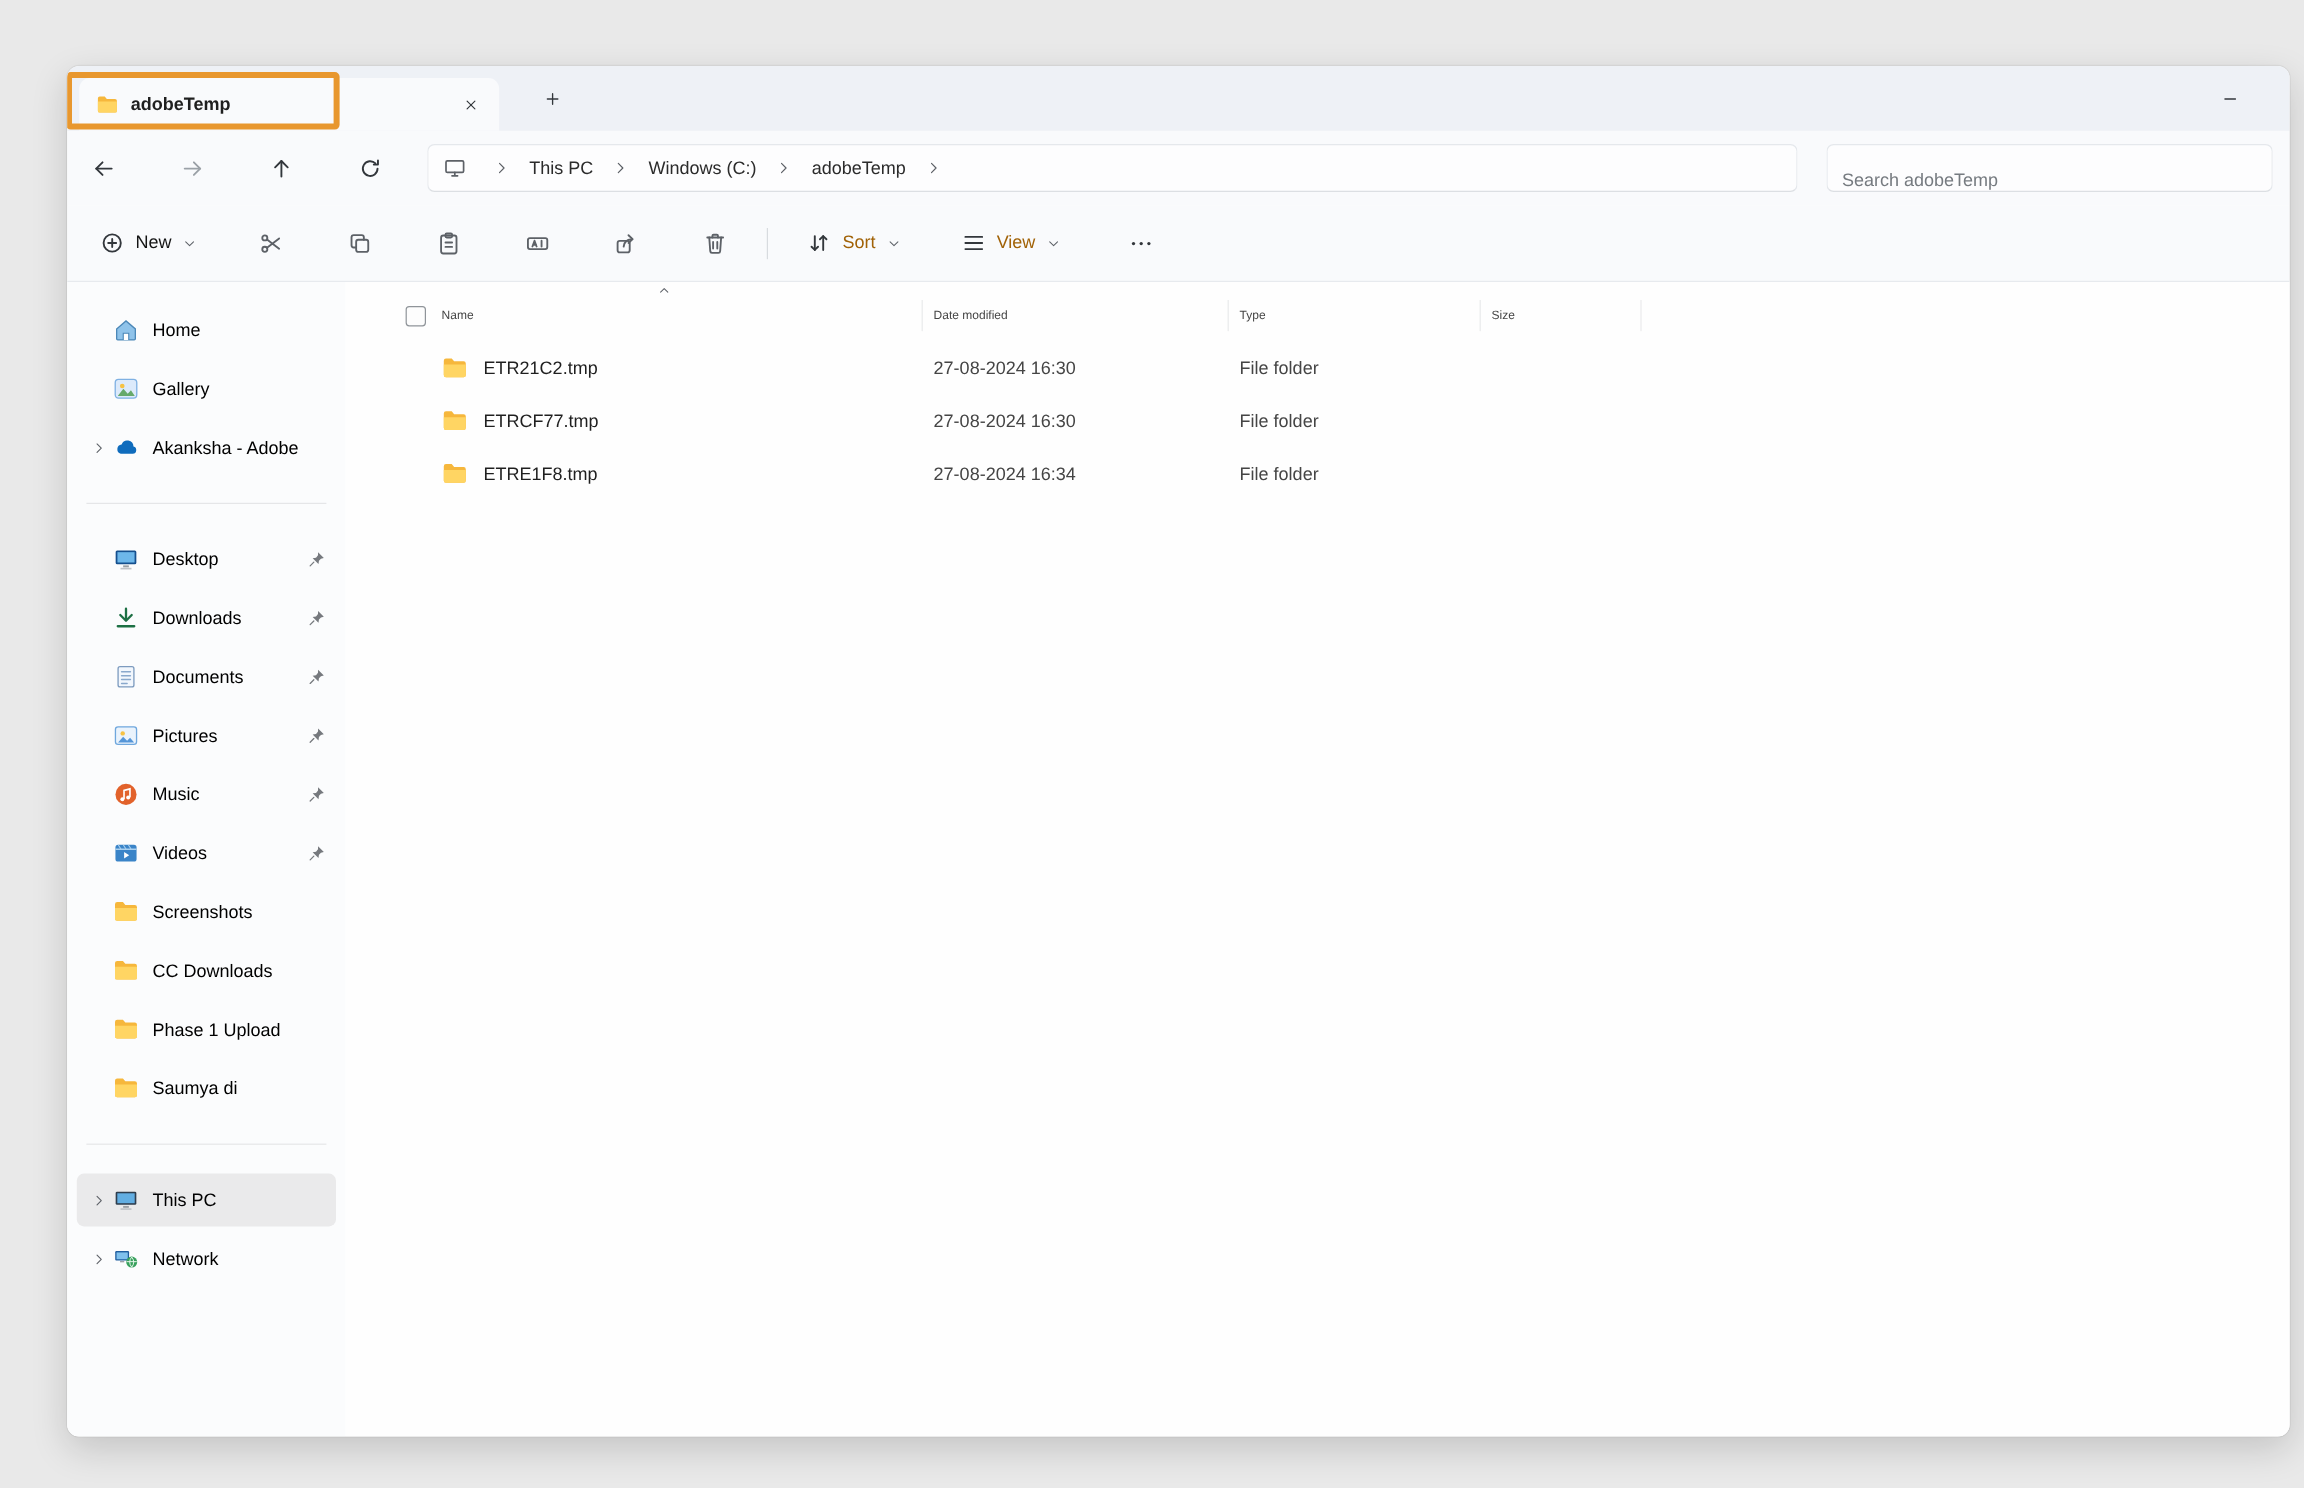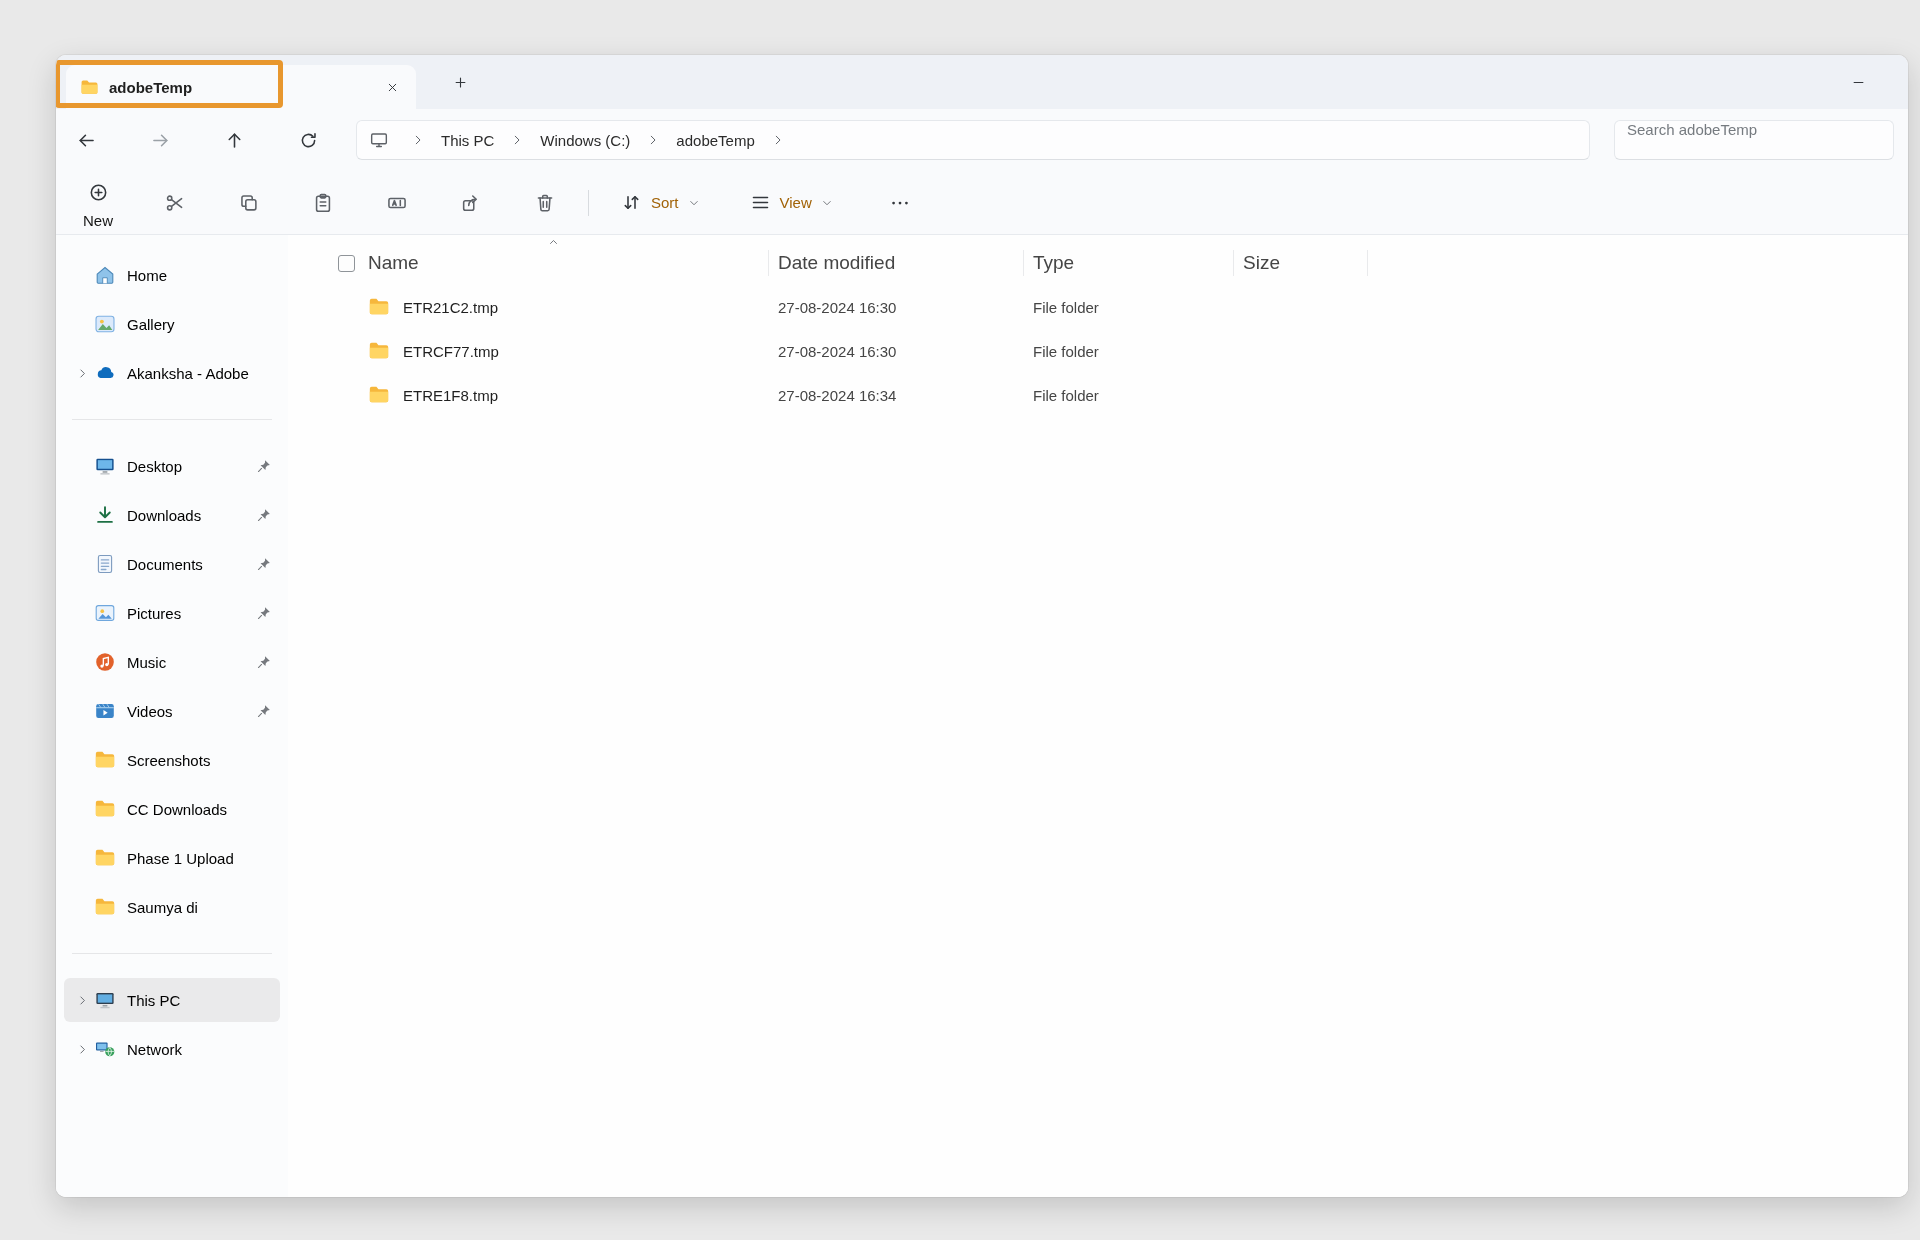--- a/index.html
+++ b/index.html
@@ -47,32 +47,32 @@
   .nav-btn .nicon { width:21px; height:21px; }
   .crumb-bar {
     flex:1; height:40px; margin-left:26px; margin-right:24px;
     background:#fdfdfe; border:1px solid #e5e8ec; border-bottom-color:#dcdfe3; border-radius:6px;
     display:flex; align-items:center; padding:0 12px; gap:2px; font-size:15px; color:#2b2b2b;
   }
   .crumb-pc-icon { width:20px; height:20px; margin-right:8px; }
   .bchev { width:14px; height:14px; margin:0 12px; flex:0 0 auto; }
   .bitem { white-space:nowrap; padding:3px 2px; border-radius:4px; }
   .search-box {
-    width:280px; height:40px; background:#fdfdfe; border:1px solid #e5e8ec; border-bottom-color:#dcdfe3;
-    border-radius:6px; display:flex; align-items:flex-start; padding:0 12px; flex:0 0 auto;
+    width:372px; height:40px; background:#fdfdfe; border:1px solid #e5e8ec; border-bottom-color:#dcdfe3;
+    border-radius:6px; display:flex; align-items:flex-end; padding:0 12px; flex:0 0 auto;
   }
   .search-box input {
     border:none; outline:none; background:transparent; width:100%;
     font-family:inherit; font-size:15px; color:#222;
   }
   .search-box input::placeholder { color:#767b80; }
 
   
   .cmd-bar { height:64px; background:#f9fafc; border-bottom:1px solid #e7eaee; display:flex; align-items:center; padding:0 14px; flex:0 0 auto; }
-  .cmd-new { display:flex; align-items:center; gap:9px; height:42px; padding:0 13px; border-radius:6px;flex-direction:column; }
+  .cmd-new { display:flex; align-items:center; gap:9px; height:42px; padding:0 13px; border-radius:6px; }
   .cmd-new .plus-circle { width:21px; height:21px; }
   .cmd-new .lbl { font-size:15px; color:#141414; }
   .cmd-new .cdown { width:12px; height:12px; }
   .icon-group { display:flex; align-items:center; margin-left:26px; }
   .cmd-icon-btn { width:46px; height:42px; border-radius:6px; display:flex; align-items:center; justify-content:center; }
   .cmd-icon-btn + .cmd-icon-btn { margin-left:28px; }
   .cmd-icon-btn .cicon { width:22px; height:22px; }
   .cmd-sep { width:1px; height:26px; background:#d8dbdf; margin:0 20px; }
   .cmd-text-btn { display:flex; align-items:center; gap:9px; height:42px; padding:0 12px; border-radius:6px; }
   .cmd-text-btn .cicon { width:21px; height:21px; }
@@ -93,21 +93,21 @@
   .chev-slot { width:24px; height:16px; display:flex; align-items:center; justify-content:center; flex:0 0 auto; }
   .chev-slot .cr { width:13px; height:13px; }
   .sicon { width:22px; height:22px; margin-right:11px; flex:0 0 auto; }
   .slabel { flex:1; white-space:nowrap; overflow:hidden; }
   .pin { width:16px; height:16px; flex:0 0 auto; opacity:.85; }
   .side-div { height:1px; background:#e5e6e8; margin:24px 16px; }
 
   
   .file-area { flex:1; position:relative; padding-top:6px; background:#fefefe; }
   .sort-asc { position:absolute; top:1px; left:258px; width:15px; height:12px; }
-  .hrow { display:flex; align-items:center; height:44px; padding-left:36px; font-size:19px; color:#454545; }
+  .hrow { display:flex; align-items:center; height:44px; padding-left:36px; font-size:10px; color:#454545; }
   .cell { white-space:nowrap; overflow:hidden; }
   .c0 { width:44px; display:flex; align-items:center; }
   .c1 { width:400px; display:flex; align-items:center; }
   .c2 { width:255px; }
   .c3 { width:210px; }
   .c4 { width:135px; }
   .hcell { height:44px; display:flex; align-items:center; position:relative; padding-left:10px; }
   .hcell.c1 { padding-left:0; }
   .hsep::before { content:""; position:absolute; left:0; top:9px; bottom:9px; width:1px; background:#e9eaec; }
   .hcell.c4::after { content:""; position:absolute; right:0; top:9px; bottom:9px; width:1px; background:#e9eaec; }

